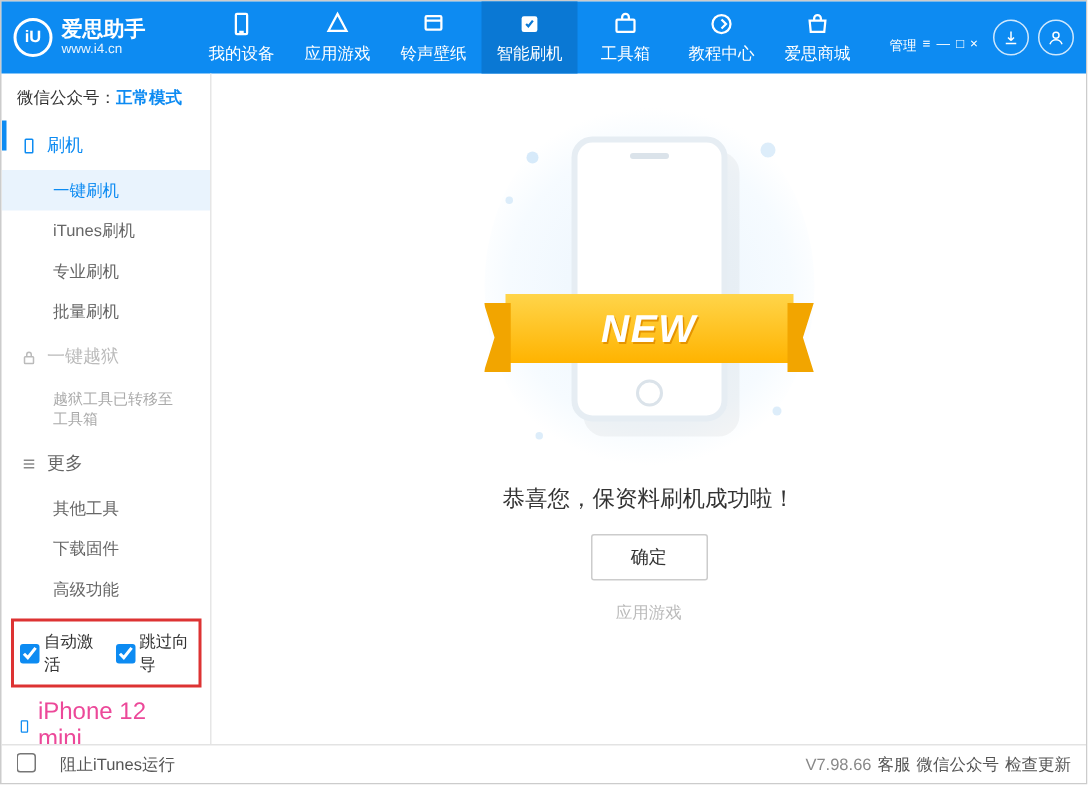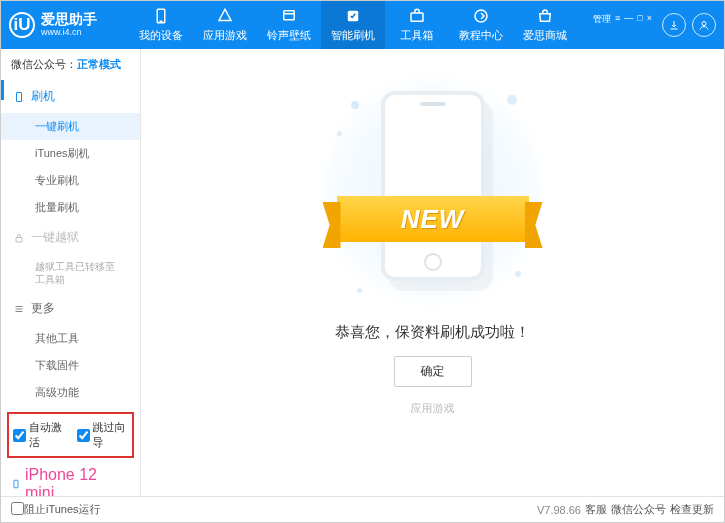--- a/index.html
+++ b/index.html
@@ -1,28 +1,28 @@
 <!DOCTYPE html>
 <html><head>
 <meta charset="utf-8">
 <style>
 * { margin: 0; padding: 0; box-sizing: border-box; }
 body { font-family: "Microsoft YaHei", Arial, sans-serif; font-size: 12px; background: #fff; width: 725px; height: 523px; overflow: hidden; }
 .app { display: flex; flex-direction: column; height: 100%; border: 1px solid #ccc; }
 .titlebar { background: #0d8bf2; color: #fff; height: 48px; display: flex; align-items: center; padding: 0 8px; }
 .logo-wrap { display: flex; align-items: center; gap: 6px; width: 120px; }
-.logo-circle { width: 26px; height: 26px; border: 2px solid #fff; border-radius: 50%; display: flex; align-items: center; justify-content: center; font-weight: bold; font-size: 17px; }
+.logo-circle { width: 26px; height: 26px; border: 2px solid #fff; border-radius: 50%; display: flex; align-items: center; justify-content: center; font-weight: bold; font-size: 11px; }
 .logo-text { display: flex; flex-direction: column; line-height: 1.1; }
 .logo-text .name { font-size: 14px; font-weight: bold; }
 .logo-text .url { font-size: 9px; opacity: .9; }
 .toptabs { display: flex; flex: 1; height: 100%; }
 .toptab { width: 64px; display: flex; flex-direction: column; align-items: center; justify-content: center; gap: 3px; font-size: 11px; cursor: pointer; }
 .toptab.active { background: #0a78d4; }
 .toptab svg { width: 18px; height: 18px; }
-.sysbtns { display: flex; align-items: flex-start; gap: 6px; margin-left: auto; }
+.sysbtns { display: flex; align-items: flex-end; gap: 6px; margin-left: auto; }
 .sysbtns .tiny { display: flex; gap: 4px; font-size: 9px; margin-right: 4px; }
 .sysbtns .tiny span { cursor: pointer; }
 .circle-btn { width: 24px; height: 24px; border: 1.5px solid rgba(255,255,255,.8); border-radius: 50%; display: flex; align-items: center; justify-content: center; cursor: pointer; }
 
 .body { display: flex; flex: 1; min-height: 0; }
 .sidebar { width: 140px; border-right: 1px solid #e6e6e6; display: flex; flex-direction: column; overflow-y: auto; }
 .devstatus { padding: 8px 10px; font-size: 11px; color: #333; }
 .devstatus b { color: #0d8bf2; }
 .section { }
 .sec-head { display: flex; align-items: center; gap: 6px; padding: 8px 12px; color: #666; cursor: pointer; }
@@ -52,21 +52,21 @@
 .ribbon::after{right:-14px;clip-path:polygon(0 0,100% 0,60% 50%,100% 100%,0 100%);}
 .ribbon-text{color:#fff;font-weight:900;font-size:26px;font-style:italic;letter-spacing:1px;text-shadow:1px 1px 0 #e59400;}
 .dots { position:absolute; inset:0; }
 .dot { position:absolute; border-radius:50%; background:#bcdcf6; }
 
 .msg { margin-top: 22px; font-size: 15px; color: #333; }
 .confirm { margin-top: 14px; padding: 6px 26px; border: 1px solid #ccc; background:#fff; border-radius:2px; cursor:pointer; font-size:12px; color:#333; }
 .loglink { margin-top: 14px; color:#bbb; font-size:11px; cursor:pointer; }
 
 .statusbar { height: 26px; border-top: 1px solid #e3e3e3; display:flex; align-items:center; padding:0 10px; font-size:11px; color:#555; gap:16px; }
-.statusbar .left { display:flex; align-items:flex-start; gap:0; }
+.statusbar .left { display:flex; align-items:flex-start; gap:16px; }
 .statusbar .right { margin-left:auto; display:flex; gap:4px; align-items:center; }
 .statusbar .right span { cursor:pointer; }
 </style>
 </head>
 <body>
 
 <div class="app">
   <div class="titlebar">
     <div class="logo-wrap">
       <div class="logo-circle">iU</div>

